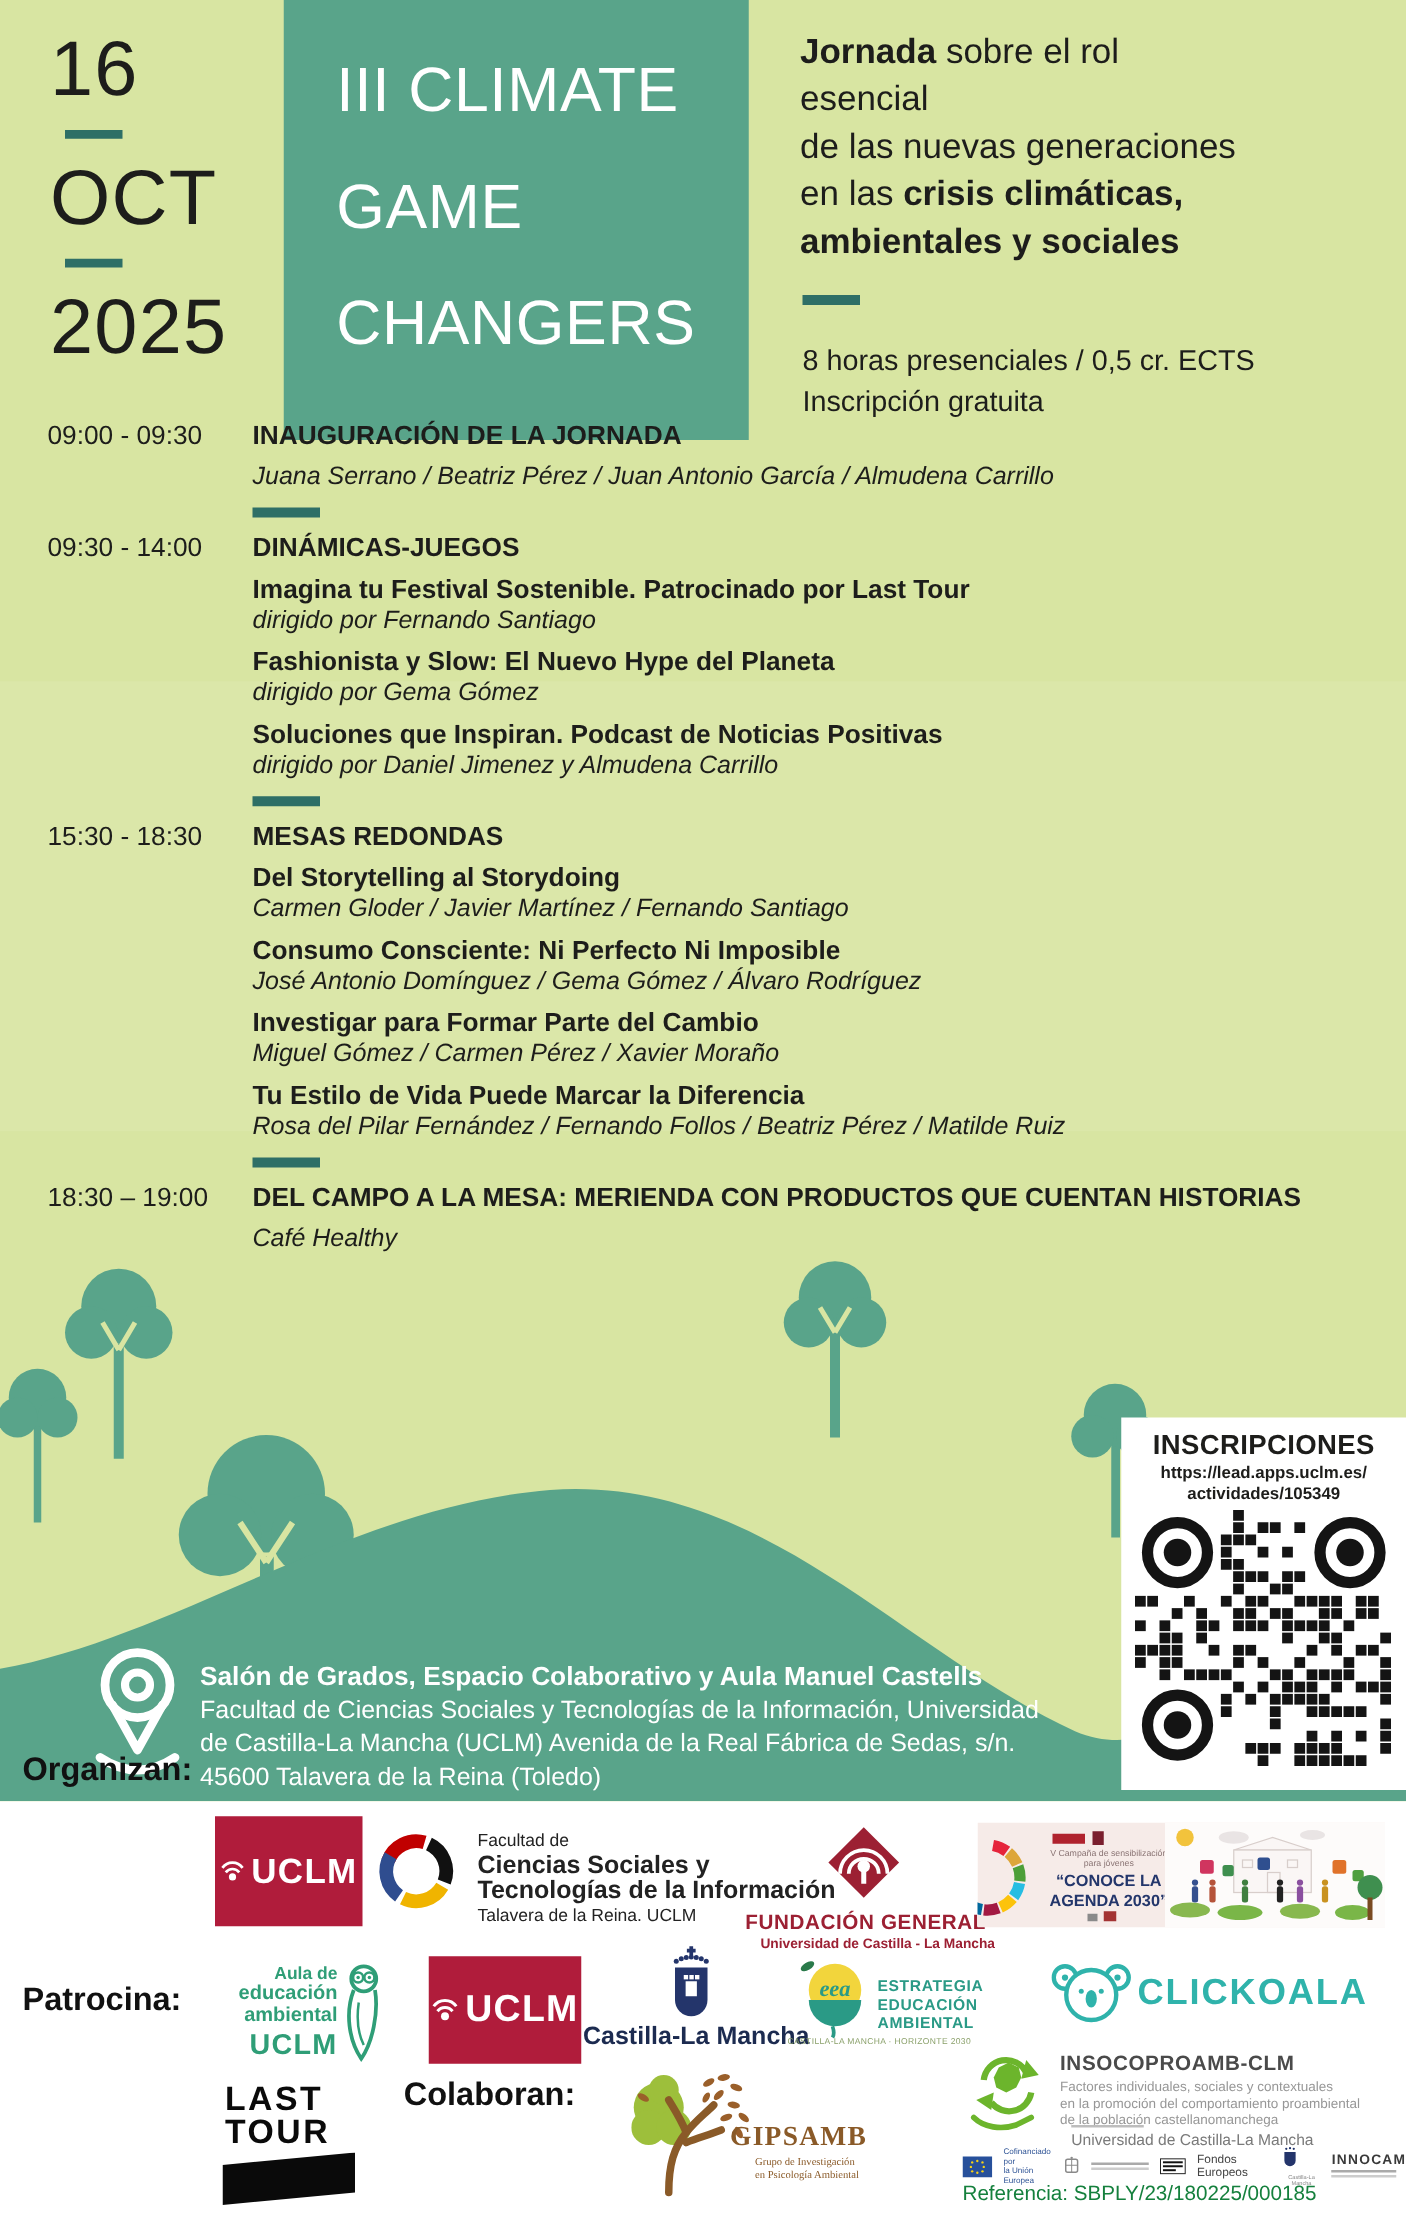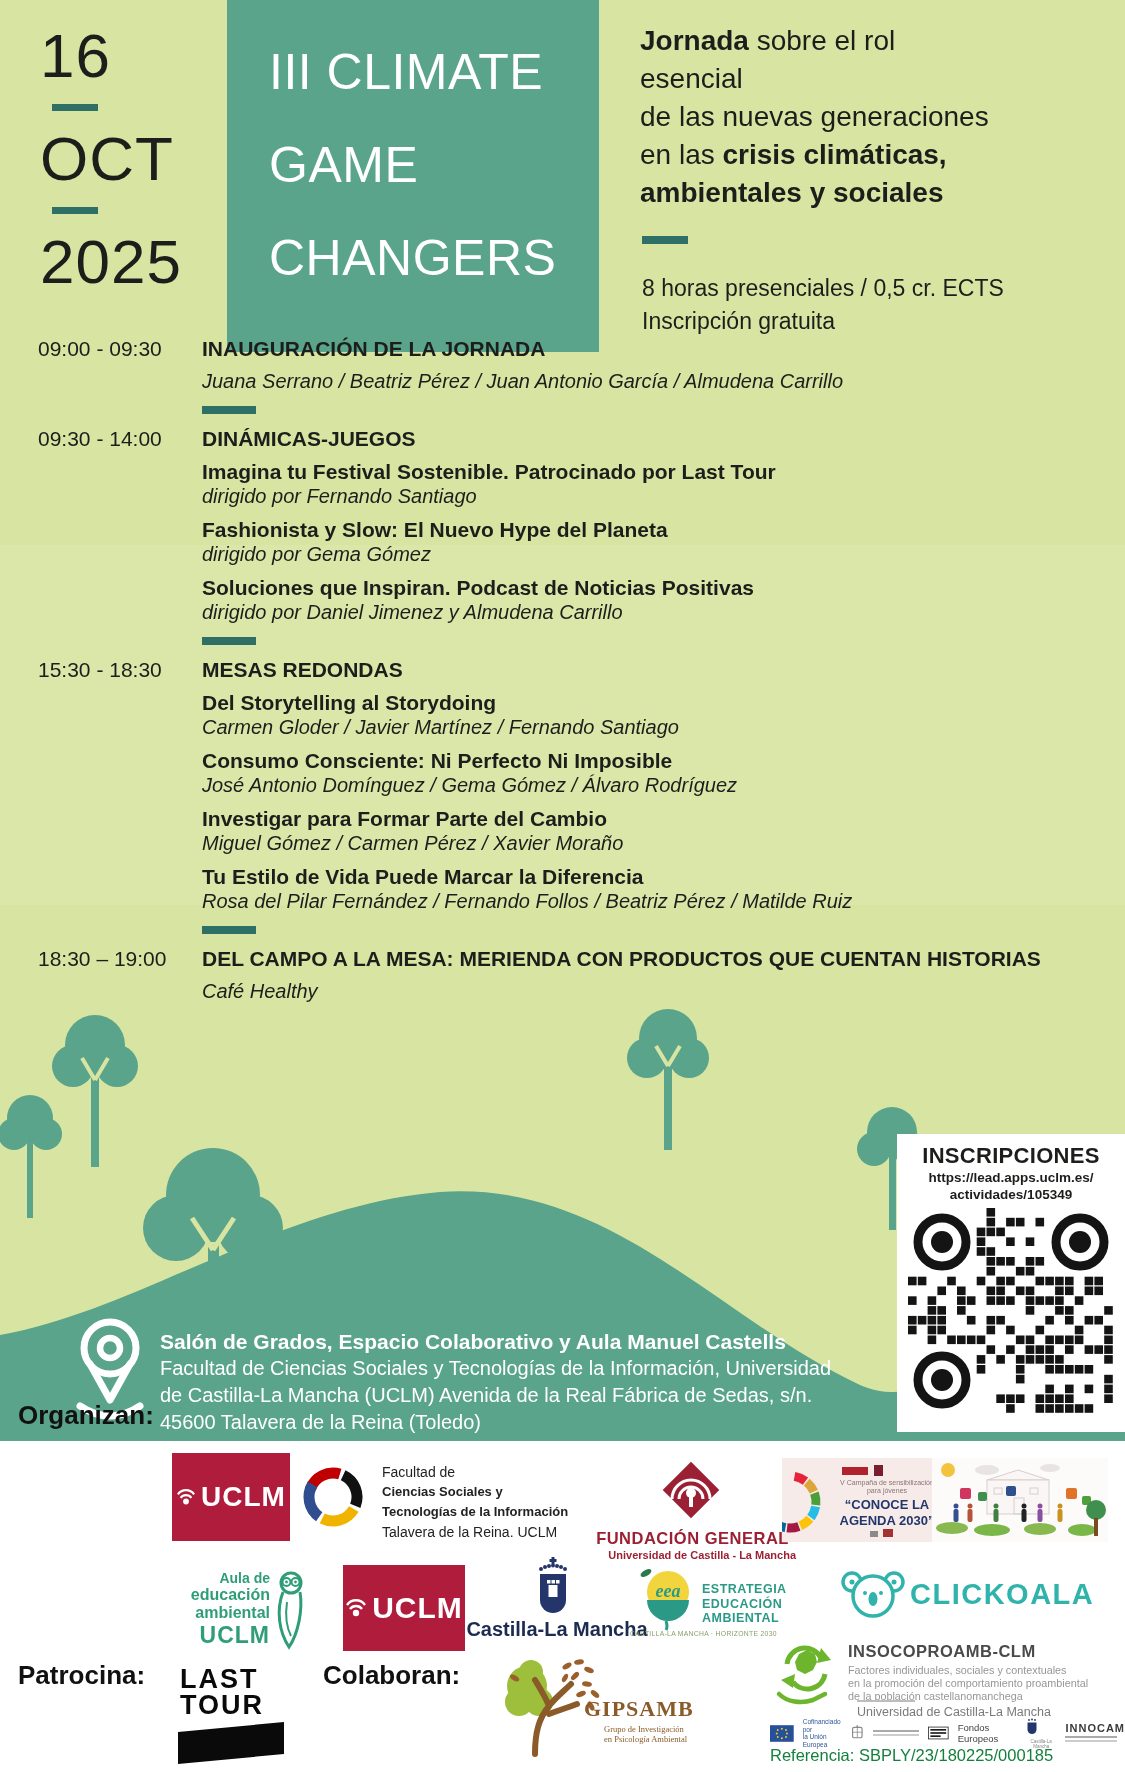--- a/index.html
+++ b/index.html
@@ -60,21 +60,21 @@
   .flabel{position:absolute;font-size:26px;font-weight:700;color:#111;}
   .uclm-box{position:absolute;background:var(--uclm-red);display:flex;align-items:center;justify-content:center;gap:5px;}
   .uclm-word{color:#fff;font-weight:700;letter-spacing:1px;}
   .uclm-one{left:172px;top:1453px;width:118px;height:88px;}
   .uclm-one .uclm-word{font-size:28px;}
   .uclm-two{left:343px;top:1565px;width:122px;height:86px;}
   .uclm-two .uclm-word{font-size:30px;}
   .fac-icon{position:absolute;left:300px;top:1464px;}
   .fac-text{position:absolute;left:382px;top:1462px;line-height:20px;color:#222;}
   .fac-l1,.fac-l4{font-size:14px;}
-  .fac-l2,.fac-l3{font-size:13px;font-weight:700;}
+  .fac-l2,.fac-l3{font-size:20px;font-weight:700;}
   .fund-icon{position:absolute;left:656px;top:1455px;}
   .fund-name{position:absolute;left:565px;top:1529px;width:255px;text-align:center;
     font-size:16.5px;font-weight:700;color:#9c2033;letter-spacing:.5px;}
   .fund-sub{position:absolute;left:541px;top:1549px;width:255px;text-align:right;
     font-size:11px;font-weight:700;color:#9c2033;}
   .banner{position:absolute;left:782px;top:1458px;}
   .aula-text{position:absolute;left:166px;top:1570px;width:104px;text-align:right;color:#2f9e77;font-weight:700;}
   .aula-l1{font-size:14px;line-height:16px;}
   .aula-l2,.aula-l3{font-size:16px;line-height:18px;}
   .aula-l4{font-size:23px;line-height:26px;letter-spacing:1px;}
@@ -647,21 +647,21 @@
       <div class="clm-tiny-txt">Castilla-La Mancha</div>
     </div>
     <div>
       <div class="innocam">INNOCAM</div>
       <div class="bar" style="width:52px;"></div>
         <div class="bar light" style="width:52px;"></div>
     </div>
   </div>
   <div class="referencia">Referencia: SBPLY/23/180225/000185</div>
 
-  <div class="flabel" style="left:18px;top:1660px;text-align:center;">Patrocina:</div>
+  <div class="flabel" style="left:18px;top:1584px;text-align:center;">Patrocina:</div>
   <div class="lt">
     <div class="lt-l1">LAST</div>
     <div class="lt-l2">TOUR</div>
   </div>
   <svg class="lt-flag" width="106" height="42" viewBox="0 0 106 42">
     <polygon points="0,10 106,0 106,32 0,42" fill="#0a0a0a"></polygon>
   </svg>
   <div class="flabel" style="left:323px;top:1660px;">Colaboran:</div>
 
   <svg class="gips-tree" width="96" height="110" viewBox="0 0 96 110">

